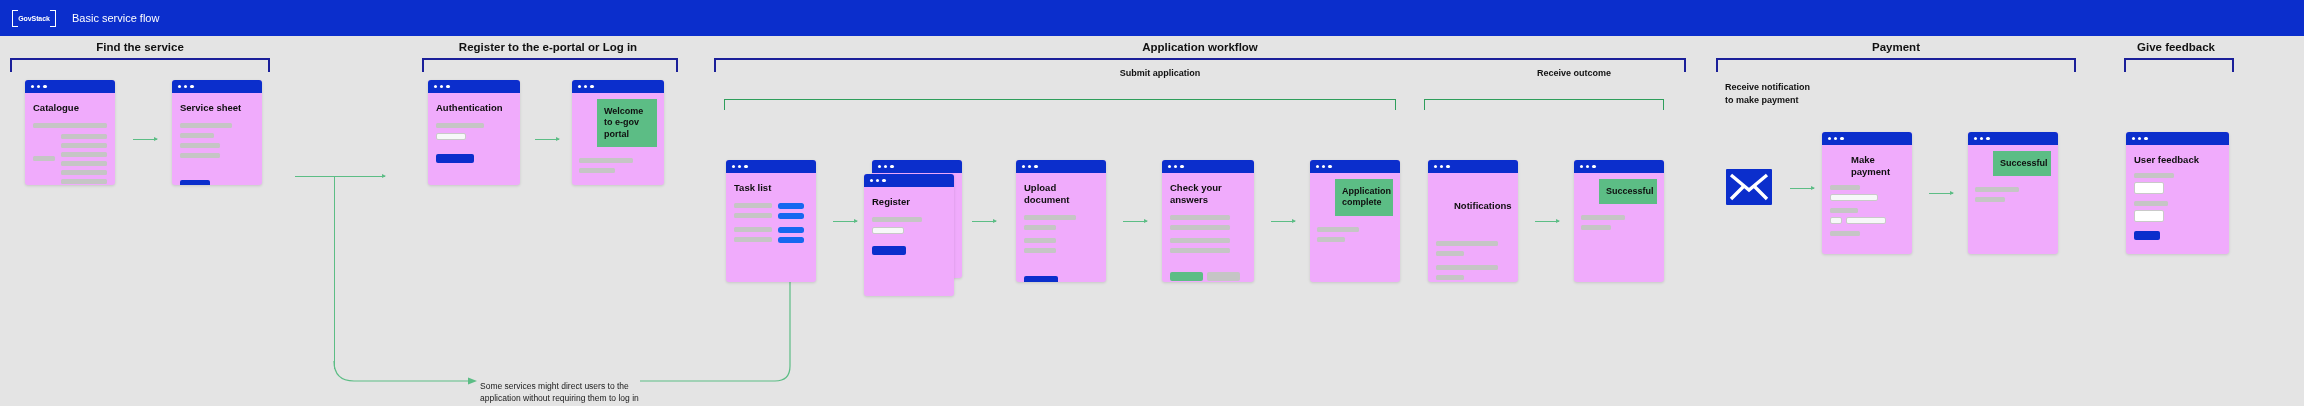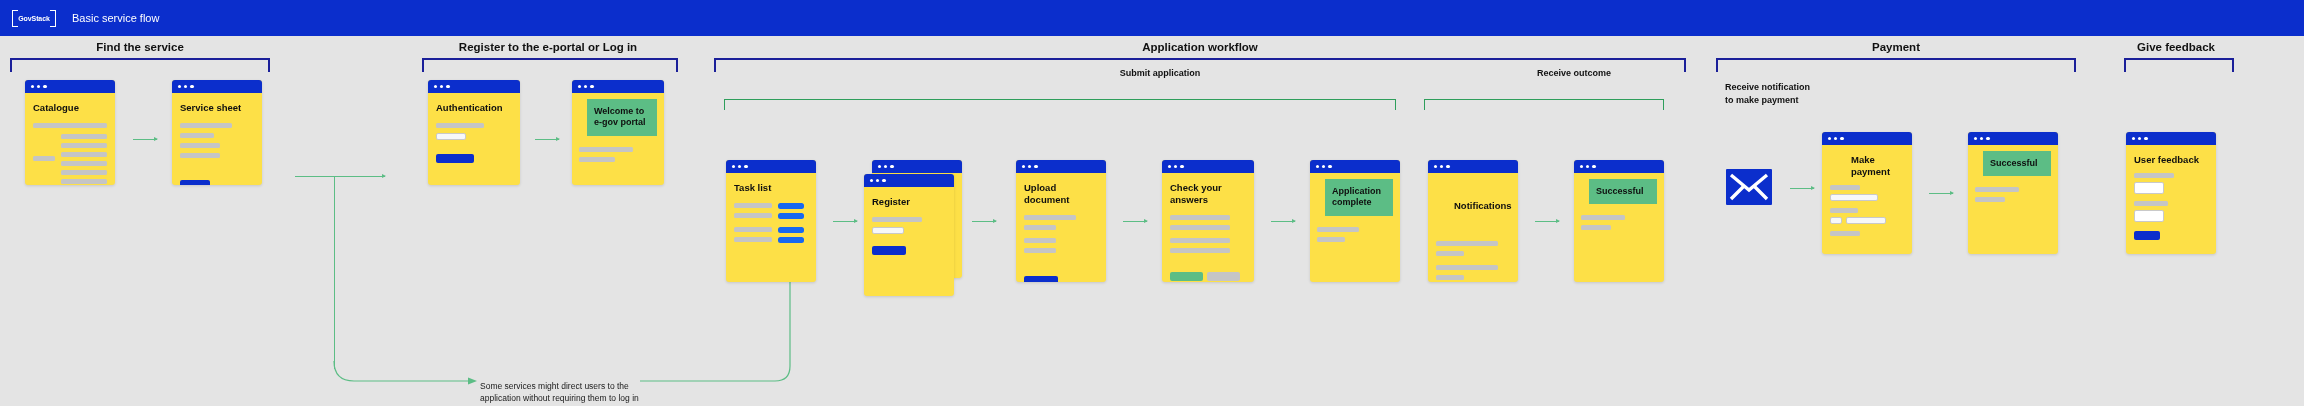--- a/index.html
+++ b/index.html
@@ -79,21 +79,21 @@
     transform: translateX(-50%);
   }
   .bracket-label.sub {
     font-size: 9px;
     font-weight: 700;
   }
 
   
   .card {
     position: absolute;
-    background: #fde047;
+    background: #f0abfc;
     border-radius: 3px;
     box-shadow: 0 1px 3px rgba(0,0,0,0.13);
     overflow: hidden;
   }
   .card-bar {
     height: 13px;
     background: #0b2ecc;
     display: flex;
     align-items: center;
     gap: 3px;
@@ -112,21 +112,21 @@
   .card-title {
     font-size: 9.5px;
     font-weight: 700;
     color: #0f0f0f;
     margin-bottom: 9px;
     line-height: 1.25;
   }
   .card-title.banner {
     background: #5cbd85;
     padding: 7px 7px;
-    margin: -1px 0 11px 8px;
+    margin: -1px 0 11px 18px;
     font-size: 9px;
   }
 
   
   .sk { background: #c5c5c5; border-radius: 1.5px; height: 5px; }
   .row { display: flex; align-items: center; gap: 6px; }
   .stack { display: flex; flex-direction: column; gap: 4px; }
   .stack.wide { gap: 5px; }
 
   .btn-blue   { background: #0b2ecc; border-radius: 2px; height: 9px; }
@@ -501,21 +501,21 @@
     </div>
     <div class="card-body" style="padding:7px 7px 8px 7px;">
       <div class="card-title banner">Successful</div>
       <div class="stack wide">
         <div class="sk" style="width:44px;"></div>
         <div class="sk" style="width:30px;"></div>
       </div>
     </div>
   </div>
 
-  <div class="card" style="left:2126px; top:96px; width:90px; height:122px;">
+  <div class="card" style="left:2126px; top:96px; width:103px; height:122px;">
     <div class="card-bar">
       <span class="dot"></span>
       <span class="dot"></span>
       <span class="dot"></span>
     </div>
     <div class="card-body">
       <div class="card-title" style="margin-bottom:7px;">User feedback</div>
       <div class="sk" style="width:40px;margin-bottom:4px;"></div>
       <div class="field big" style="width:30px;margin-bottom:7px;"></div>
       <div class="sk" style="width:34px;margin-bottom:4px;"></div>

